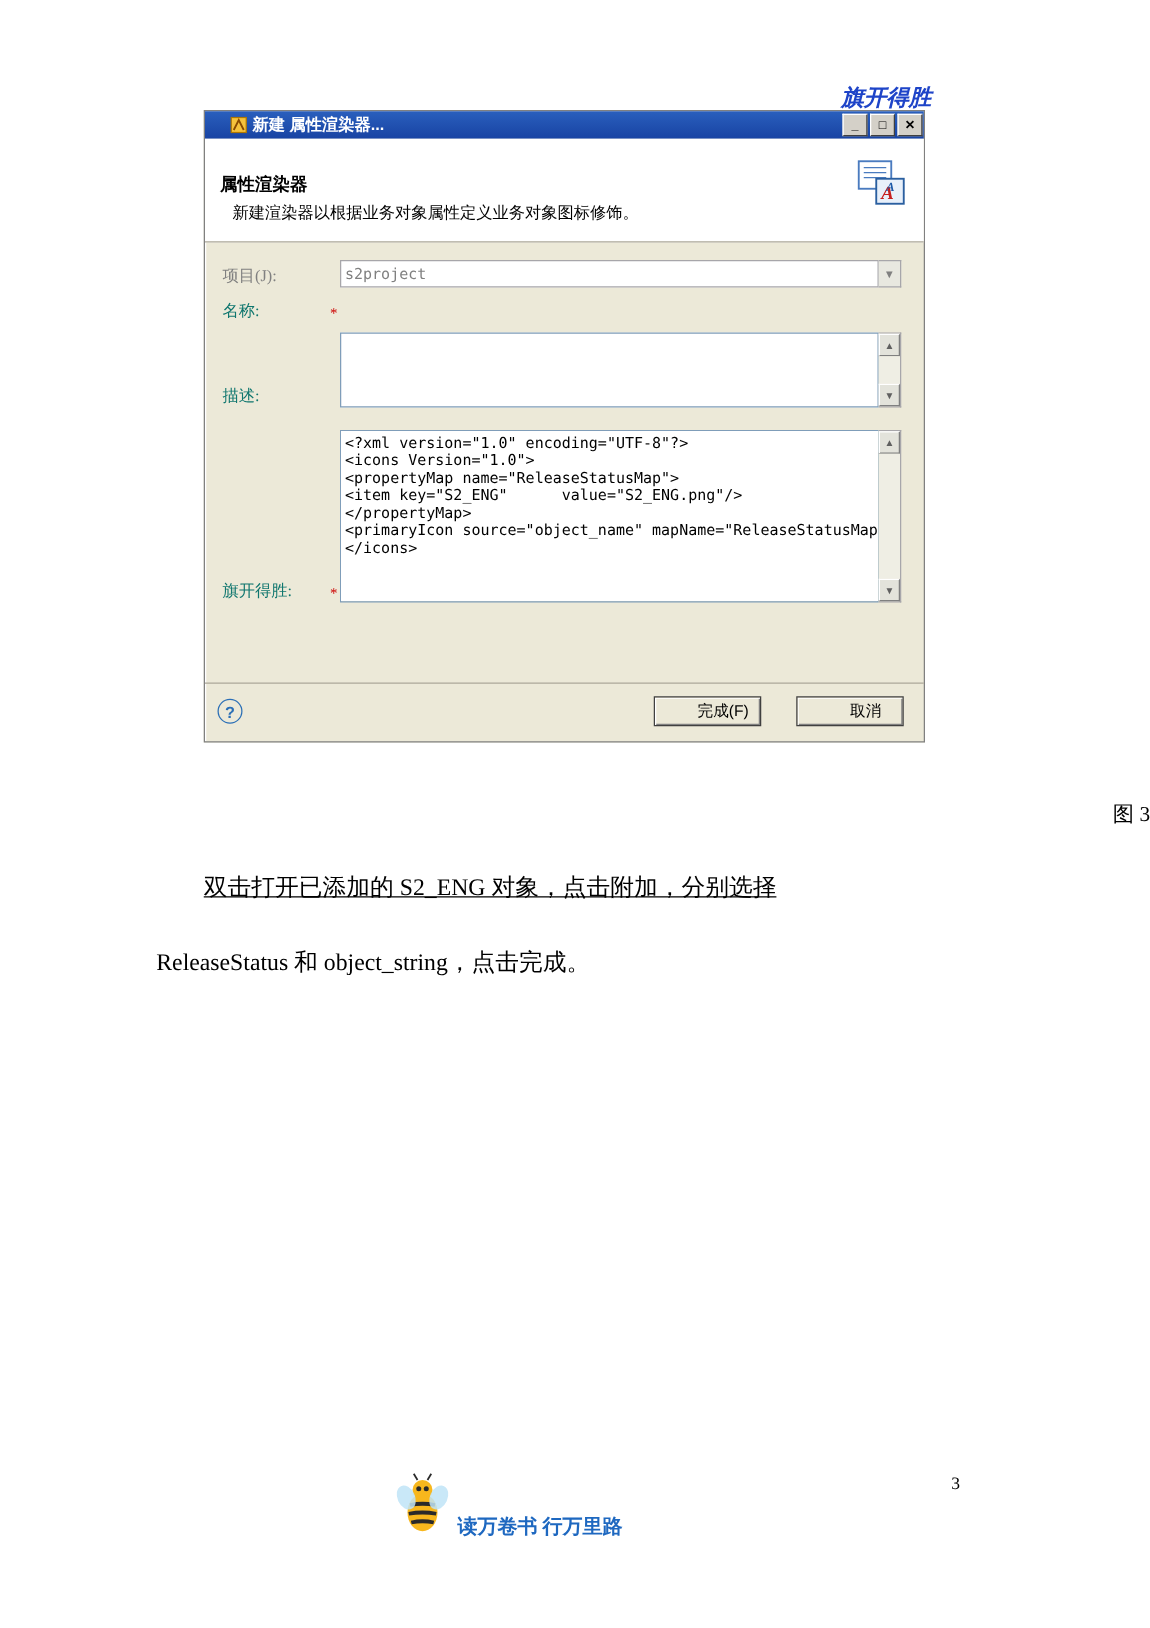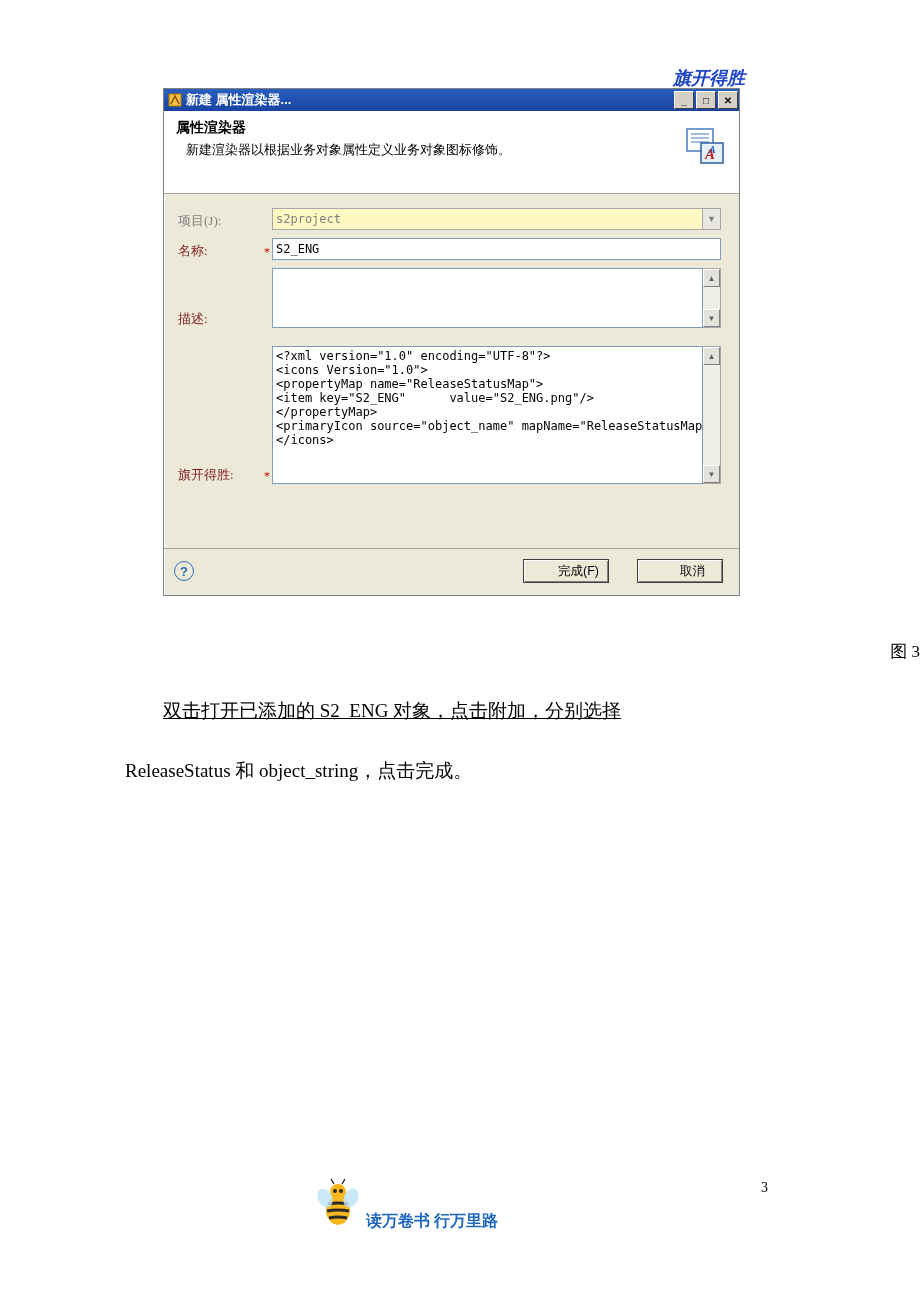--- a/index.html
+++ b/index.html
@@ -34,21 +34,21 @@
   }
   .titlebar {
     background: linear-gradient(#2a5fbd,#1843a3);
     color: #fff;
     display: flex;
     align-items: center;
     height: 22px;
     font-size: 13px;
     font-family: "SimSun",sans-serif;
     font-weight: bold;
-    padding-left: 4px;
+    padding-left: 20px;
   }
   .titlebar .tb-icon {
     width: 14px; height: 14px;
     margin-right: 4px;
     display: inline-flex; align-items:center; justify-content:center;
   }
   .titlebar .spacer { flex: 1; }
   .win-btns { display:flex; }
   .win-btn {
     width: 18px; height: 16px;
@@ -64,20 +64,21 @@
   .banner {
     background: #fff;
     border-bottom: 1px solid #aca899;
     padding: 8px 12px 14px 12px;
     position: relative;
     min-height: 60px;
   }
   .banner-title {
     font-weight: bold;
     font-size: 14px;
+    margin-top: 20px;
   }
   .banner-desc {
     font-size: 13px;
     margin-top: 4px;
     margin-left: 10px;
   }
   .banner-icon {
     position: absolute;
     right: 14px;
     top: 14px;
@@ -88,21 +89,21 @@
   }
   .form-row {
     display: flex;
     align-items: flex-end;
     margin-bottom: 8px;
     font-size: 13px;
   }
   .form-label {
     width: 84px;
     flex: none;
-    color: #7f1d1d;
+    color: #0f766e;
     padding-top: 2px;
   }
   .form-label.disabled { color:#808080; }
   .req {
     color: #c00;
     width: 8px;
     display:inline-block;
     text-align:right;
     margin-right:2px;
     font-size:12px;
@@ -111,21 +112,21 @@
   .textinput {
     flex: 1;
     border: 1px solid #7f9db9;
     background:#fff;
     height: 18px;
     font-size: 12px;
     padding: 1px 3px;
     font-family: "SimSun",monospace;
   }
   .textinput.disabled {
-    background:#fef9c3;
+    background:#ffffff;
     color:#808080;
     border-color:#a7a6aa;
   }
   .combo-wrap { flex:1; position:relative; display:flex;}
   .combo-wrap .textinput { flex:1; }
   .combo-btn {
     width:17px; height:20px;
     background:#e8e8e0;
     border:1px solid #a7a6aa;
     border-left:none;
@@ -279,21 +280,20 @@
       <span class="req-spacer"></span>
       <div class="combo-wrap">
         <input class="textinput disabled" readonly="" value="s2project" style="">
         <div class="combo-btn">▼</div>
       </div>
     </div>
 
     <div class="form-row">
       <div class="form-label">名称:</div>
       <span class="req">*</span>
-      <input class="textinput" value="S2_ENG" style="">
     </div>
 
     <div class="form-row">
       <div class="form-label">描述:</div>
       <span class="req-spacer"></span>
       <div class="ta-wrap">
         <textarea class="textarea" style="height: 54px;"></textarea>
         <div class="ta-scroll">
           <div class="sb-btn">▲</div>
           <div class="sb-track"></div>

